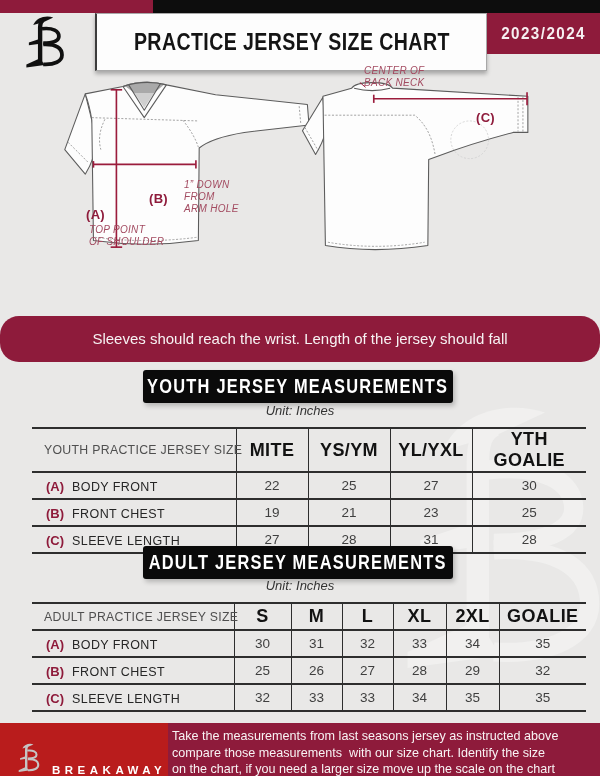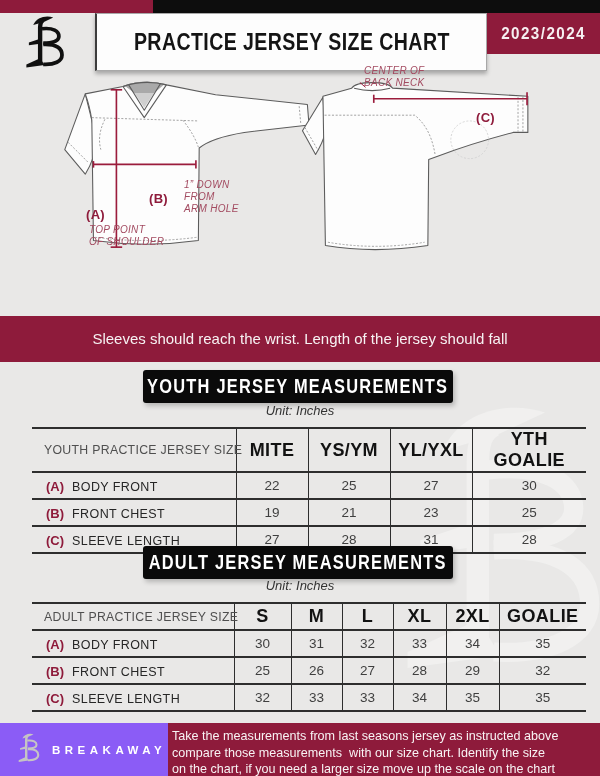--- a/index.html
+++ b/index.html
@@ -18,42 +18,42 @@
   .yearbox span{font-size:16px;font-weight:bold;color:#f6eff1;letter-spacing:1.5px;white-space:nowrap;transform:scaleX(.95);}
   .logo-main{position:absolute;left:18px;top:15px;color:#101010;}
   
   .wm{position:absolute;left:398px;top:368px;color:#f3f3f2;opacity:.8;}
   
   .diagram-svg{position:absolute;left:0;top:57px;}
   .anno{position:absolute;color:#a34b61;font-style:italic;font-size:10px;line-height:12px;letter-spacing:.3px;white-space:pre;}
   .anno-key{position:absolute;color:#8e1b3b;font-weight:bold;font-size:13px;font-style:normal;letter-spacing:.3px;}
   
   .banner{position:absolute;left:0;top:316px;width:600px;height:46px;background:var(--accent,#8e1b3b);
-          display:flex;flex-direction:column;align-items:center;justify-content:center;gap:1px;}
+          display:flex;flex-direction:column;align-items:center;justify-content:center;gap:1px;border-radius:19px;}
   .banner div{color:#f7f2f3;font-size:15px;line-height:20px;}
   
   .pill{position:absolute;left:143px;width:310px;height:33px;background:#0a0a0a;border-radius:3px;
         box-shadow:2px 3px 5px rgba(0,0,0,.22);display:flex;align-items:center;justify-content:center;}
   .pill span{color:#fff;font-size:20px;font-weight:bold;letter-spacing:1.5px;white-space:nowrap;transform:scaleX(.82);}
   .unit{position:absolute;left:0;width:600px;text-align:center;font-style:italic;font-size:13px;color:#333;}
   
   table.tbl{position:absolute;left:32px;width:554px;border-collapse:collapse;table-layout:fixed;
         border-top:2px solid #2e2e2e;border-bottom:2px solid #2e2e2e;}
   .tbl td{height:25px;padding:0;border:0;vertical-align:middle;}
   .tbl tr + tr td{border-top:2px solid #2e2e2e;}
   .tbl td + td{border-left:1.5px solid #2e2e2e;}
   .tbl .lblhdr{font-size:12.3px;color:#4f4f4f;letter-spacing:.3px;padding-left:12px;white-space:nowrap;}
   .tbl .szhdr{font-size:18px;font-weight:bold;color:#121212;text-align:center;letter-spacing:.4px;}
   .tbl .lbl{padding-left:14px;white-space:nowrap;}
   .tbl .key{color:#8e1b3b;font-weight:bold;font-size:13px;margin-right:8px;}
   .tbl .rowlabel{font-size:12.5px;color:#262626;letter-spacing:.4px;}
   .tbl .val{font-size:13.5px;color:#3f3f3f;text-align:center;}
   
-  .footer-black{position:absolute;left:0;top:723px;width:168px;height:53px;background:#8b5cf6;
-        display:flex;align-items:center;gap:9px;padding-left:17px;box-sizing:border-box;}
+  .footer-black{position:absolute;left:0;top:723px;width:168px;height:53px;background:#b91c1c;
+        display:flex;align-items:flex-end;gap:9px;padding-left:17px;box-sizing:border-box;}
   .footer-black .brandname{color:#fff;font-size:11.5px;font-weight:bold;letter-spacing:4.5px;}
   .logo-foot{color:#c6c4c4;flex:none;}
   .footer-note{position:absolute;left:168px;top:723px;width:432px;height:53px;background:var(--accent,#8e1b3b);
         box-sizing:border-box;padding:5px 0 0 4px;}
   .footer-note div{color:#f8f3f4;font-size:12.6px;line-height:16.5px;white-space:pre;}
 </style>
 </head>
 <body>
 
 <div class="page" style="--accent: #8e1b3b; --measure-line: #9b1c3c; --annotation: #a34b61; --page-bg: #e9e8e7; --table-border: #2e2e2e;">

